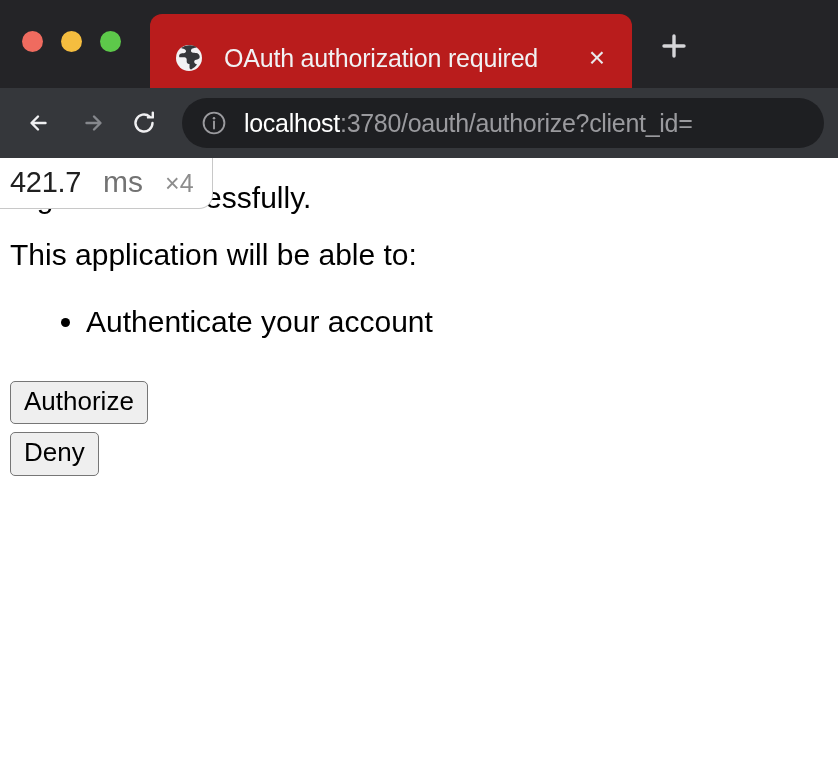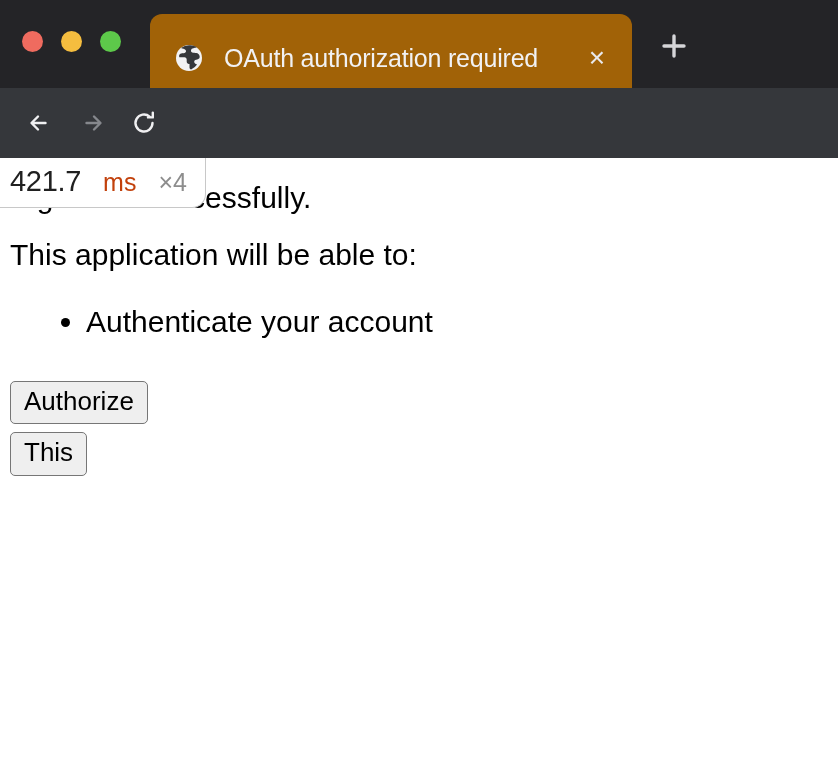--- a/index.html
+++ b/index.html
@@ -44,21 +44,21 @@
     border-radius: 50%;
     display: block;
   }
 
   .tab {
     position: absolute;
     left: 150px;
     top: 14px;
     width: 482px;
     height: 74px;
-    background: #a16207;
+    background: #b91c1c;
     border-radius: 12px 12px 0 0;
     display: flex;
     align-items: center;
     box-sizing: border-box;
     padding: 14px 0 0 22px;
   }
   .tab-favicon {
     width: 34px;
     height: 34px;
     flex: 0 0 34px;
@@ -225,22 +225,22 @@
     gap: 22px;
     z-index: 20;
     box-sizing: border-box;
   }
   .perf-value {
     font-size: 29px;
     color: #202020;
     letter-spacing: -0.3px;
   }
   .perf-unit {
-    font-size: 25px;
-    color: #c2410c;
+    font-size: 30px;
+    color: #737373;
   }
   .perf-count {
     font-size: 25px;
     color: #8d8d8d;
   }
 </style>
 </head>
 <body>
 
 <div class="browser-window">
@@ -291,39 +291,49 @@
 
     <div class="nav-btn">
       <span>
         <svg width="34" height="34" viewBox="0 0 34 34" aria-hidden="true">
           <path d="M25.5 17 A8.5 8.5 0 1 1 22.6 10.6" stroke="#f0f0f2" stroke-width="2.4" fill="none" stroke-linecap="round"></path>
           <path d="M25.8 6.6 L25.8 11.4 L21.0 11.4" stroke="#f0f0f2" stroke-width="2.4" fill="none" stroke-linecap="round" stroke-linejoin="round"></path>
         </svg>
       </span>
     </div>
 
+    <div class="url-pill">
+      <span class="info-icon">
+        <svg width="28" height="28" viewBox="0 0 28 28" aria-hidden="true">
+          <circle cx="14" cy="14" r="10.4" stroke="#9a9a9e" stroke-width="1.9" fill="none"></circle>
+          <circle cx="14" cy="9.2" r="1.25" fill="#9a9a9e"></circle>
+          <path d="M14 12.4 V19.6" stroke="#9a9a9e" stroke-width="1.9" stroke-linecap="round"></path>
+        </svg>
+      </span>
+      <span class="url-text"><span class="url-host">localhost</span><span>:3780/oauth/authorize?client_id=</span></span>
+    </div>
   </div>
 
   <div class="viewport">
 
     <div class="page-body">
 
       <p class="flash-message">Signed in successfully.</p>
 
 
 
       <p class="para second">This application will be able to:</p>
 
       <ul class="scope-list">
         <li>Authenticate your account</li>
       </ul>
 
       <div class="btn-row">
         <button class="form-btn">Authorize</button>
-        <button class="form-btn">This</button>
+        <button class="form-btn">Deny</button>
       </div>
 
     </div>
 
     <div class="perf-badge">
       <span class="perf-value">421.7</span>
       <span class="perf-unit">ms</span>
       <span class="perf-count">×4</span>
     </div>
 

